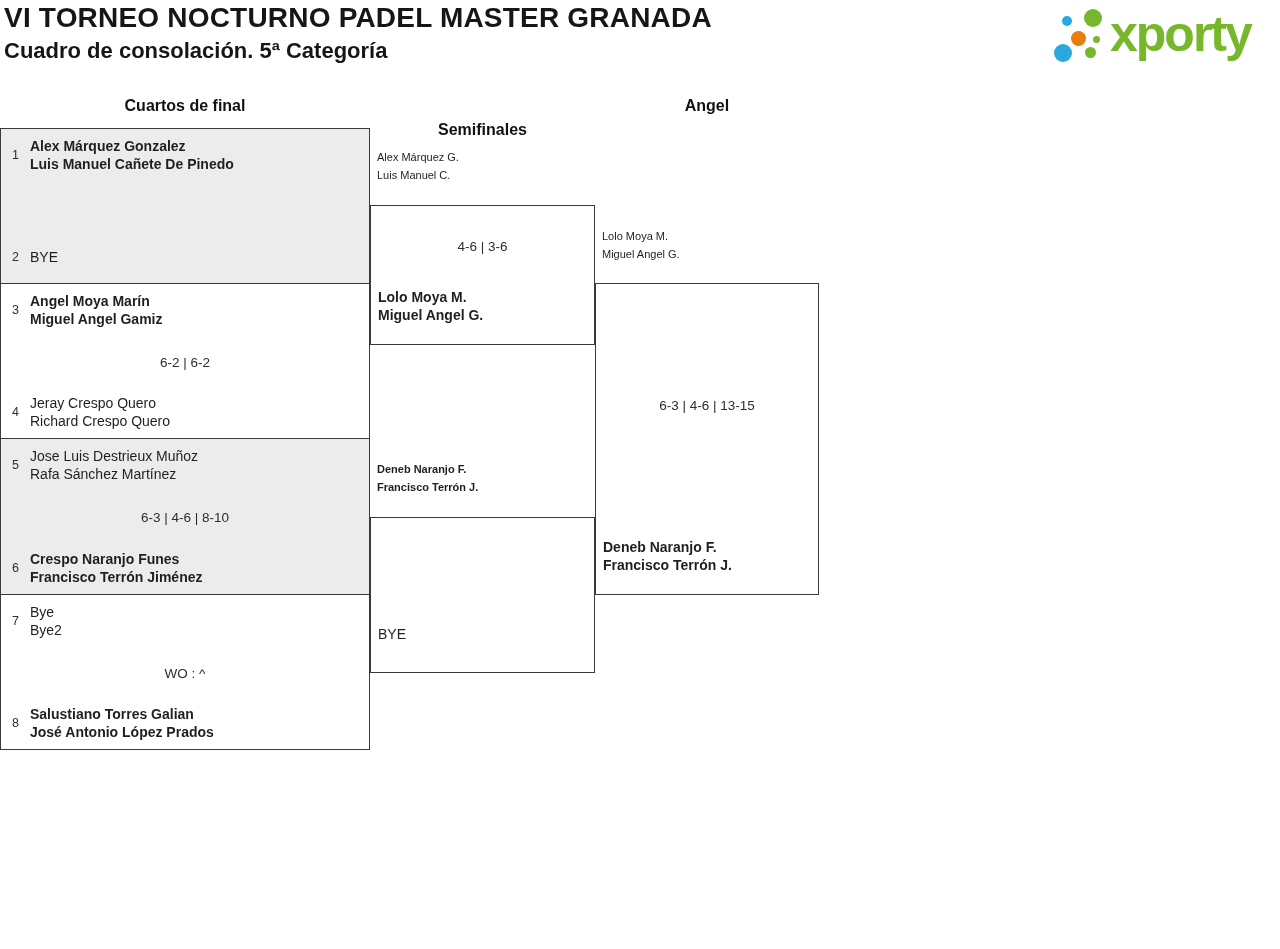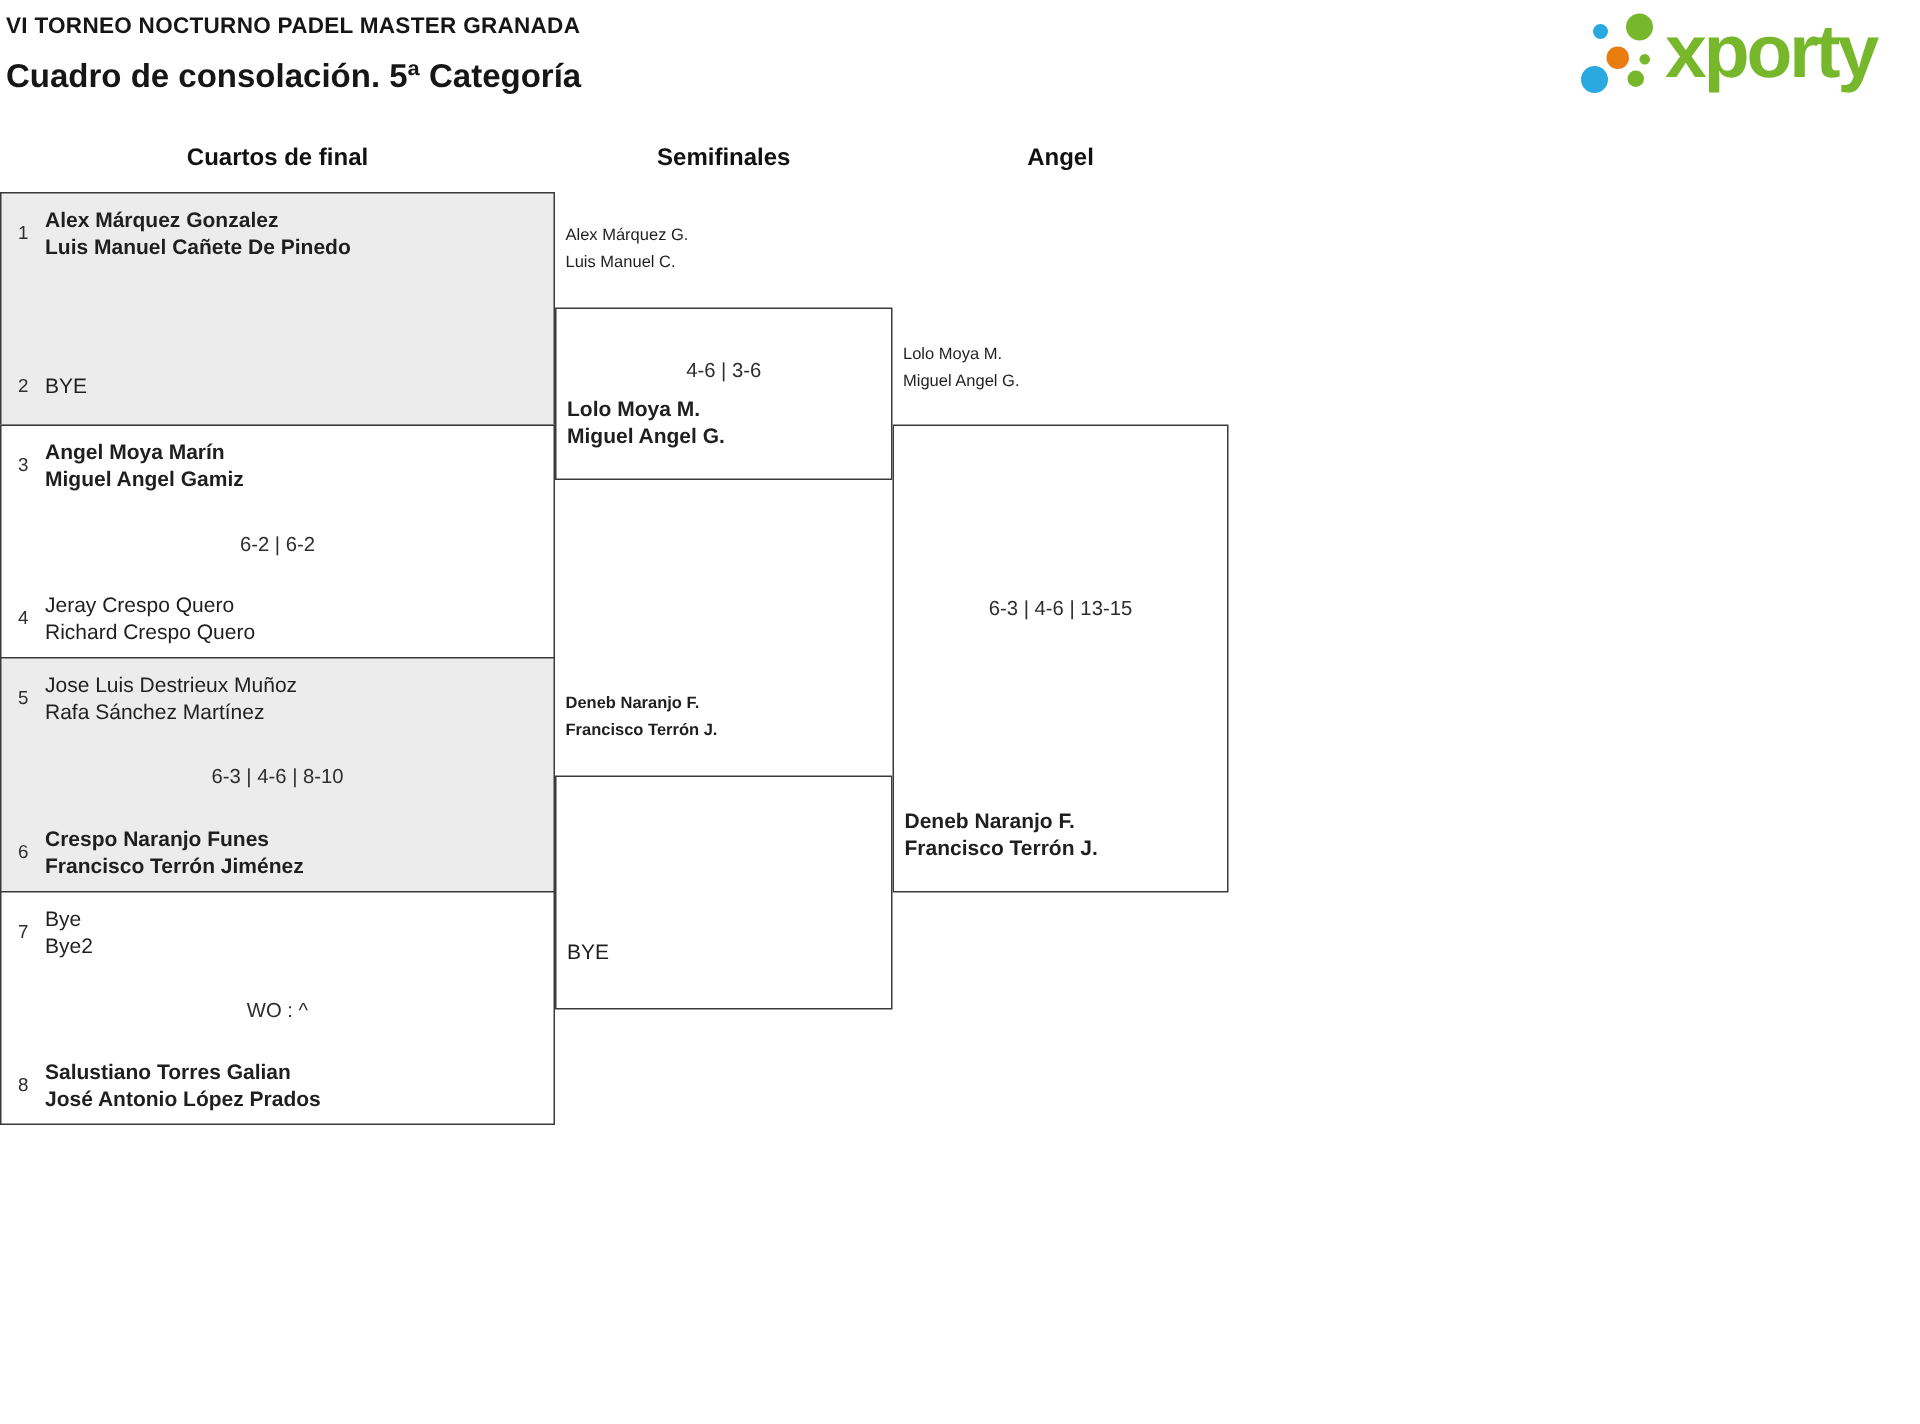--- a/index.html
+++ b/index.html
@@ -3,35 +3,35 @@
 <meta charset="utf-8">
 <style>
   html,body{margin:0;padding:0;}
   body{
     width:1280px;height:949px;position:relative;background:#ffffff;
     font-family:"Liberation Sans","DejaVu Sans",sans-serif;color:#1f1f1f;
     overflow:hidden;
   }
   
   .title{position:absolute;left:4px;font-weight:700;color:#161616;white-space:nowrap;}
-  #title1{top:3px;font-size:15px;line-height:30px;letter-spacing:.2px;}
+  #title1{top:3px;font-size:28px;line-height:30px;letter-spacing:.2px;}
   #title2{top:36px;font-size:22px;line-height:30px;}
   
   .logo{position:absolute;left:1050px;top:0;width:226px;height:78px;cursor:pointer;}
   .dot{position:absolute;border-radius:50%;}
   .dot-blue{background:#29a9e0;}
   .dot-green{background:#76b72b;}
   .dot-orange{background:#e87c0e;}
   .wordmark{position:absolute;left:60px;top:-5px;font-size:50px;line-height:78px;
     font-weight:700;color:#76b72b;letter-spacing:-2px;}
   
   .round-header{position:absolute;top:97px;font-size:16px;font-weight:700;
     text-align:center;color:#111;}
   #rh-qf{left:0;width:370px;}
-  #rh-sf{left:370px;width:225px;}
+  #rh-sf{left:370px;width:225px;margin-top:24px;}
   #rh-f{left:595px;width:224px;}
   
   .qbox,.sbox{position:absolute;box-sizing:border-box;border:1px solid #3a3a3a;background:#fff;}
   .qbox{left:0;width:370px;}
   .shaded{background:#ececec;}
   .team-row{position:absolute;left:9px;right:8px;display:flex;gap:9px;
     align-items:center;min-height:36px;}
   .team-row.top{top:8px;}
   .team-row.bottom{bottom:8px;}
   .seed{flex:none;width:11px;font-size:12.5px;color:#2e2e2e;text-align:center;}
@@ -134,21 +134,21 @@
       <div>José Antonio López Prados</div>
     </div>
   </div>
 </div>
 
 <div class="float-entrant" style="left:377px;top:148px;">
   <div>Alex Márquez G.</div>
   <div>Luis Manuel C.</div>
 </div>
 
-<div class="sbox" style="left:370px;top:205px;width:225px;height:115px;">
+<div class="sbox" style="left:370px;top:205px;width:225px;height:140px;">
   <div class="score" style="top:32px;">4-6 | 3-6</div>
   <div class="box-entrant">
     <div class="names bold">
       <div>Lolo Moya M.</div>
       <div>Miguel Angel G.</div>
     </div>
   </div>
 </div>
 
 <div class="float-entrant bold" style="left:377px;top:460px;">

